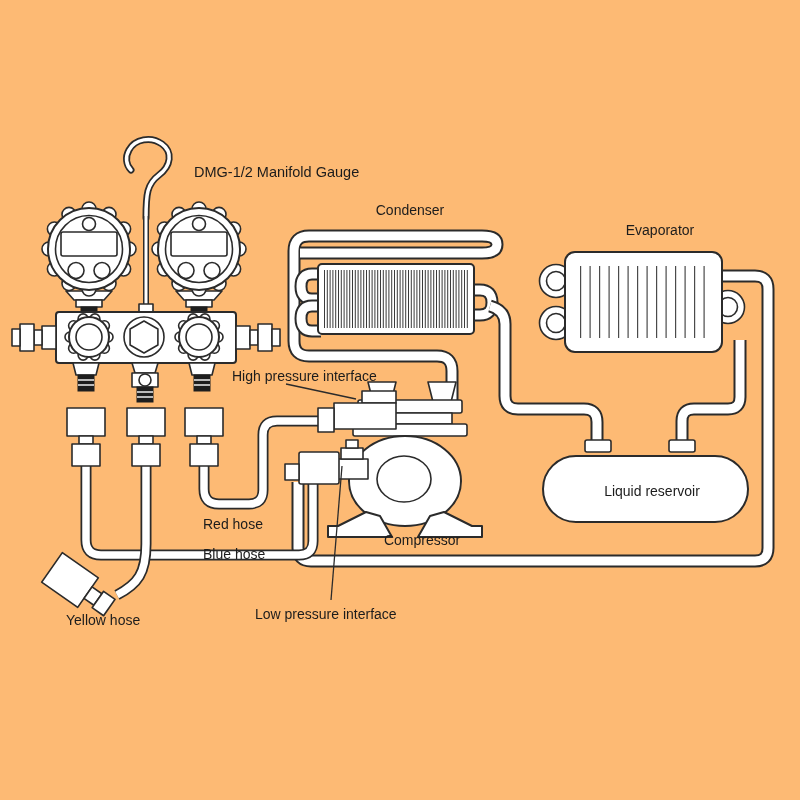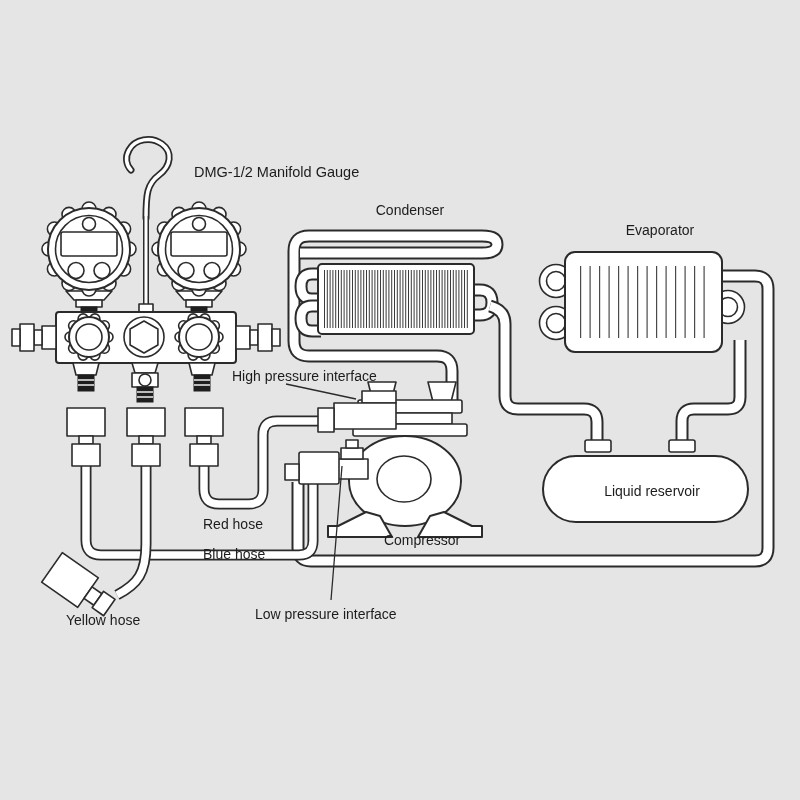--- a/index.html
+++ b/index.html
@@ -1,16 +1,16 @@
 <!DOCTYPE html>
 <html><head>
 <meta charset="utf-8">
 <style>
   html,body { margin:0; padding:0; background:#fff; }
-  #stage { width:800px; height:800px; background:#e5e5e5; position:relative; font-family:"Liberation Sans",sans-serif; }
+  #stage { width:800px; height:800px; background:#fdba74; position:relative; font-family:"Liberation Sans",sans-serif; }
   .po { stroke:#2b2b2b; stroke-width:13; fill:none; stroke-linejoin:round; }
   .pi { stroke:#ffffff; stroke-width:9;  fill:none; stroke-linejoin:round; }
   .ho { stroke:#2b2b2b; stroke-width:11; fill:none; stroke-linejoin:round; }
   .hi { stroke:#ffffff; stroke-width:7.5; fill:none; stroke-linejoin:round; }
   .sh  { fill:#fff; stroke:#2b2b2b; stroke-width:2; stroke-linejoin:round; }
   .sh1 { fill:#fff; stroke:#2b2b2b; stroke-width:1.6; stroke-linejoin:round; }
   .dk  { fill:#1e1e1e; stroke:#1e1e1e; }
   .wl  { stroke:#fff; stroke-width:1.4; }
   .ldr { stroke:#2b2b2b; stroke-width:1.3; fill:none; }
   .lb  { font:14px "Liberation Sans",sans-serif; fill:#1c1c1c; }

